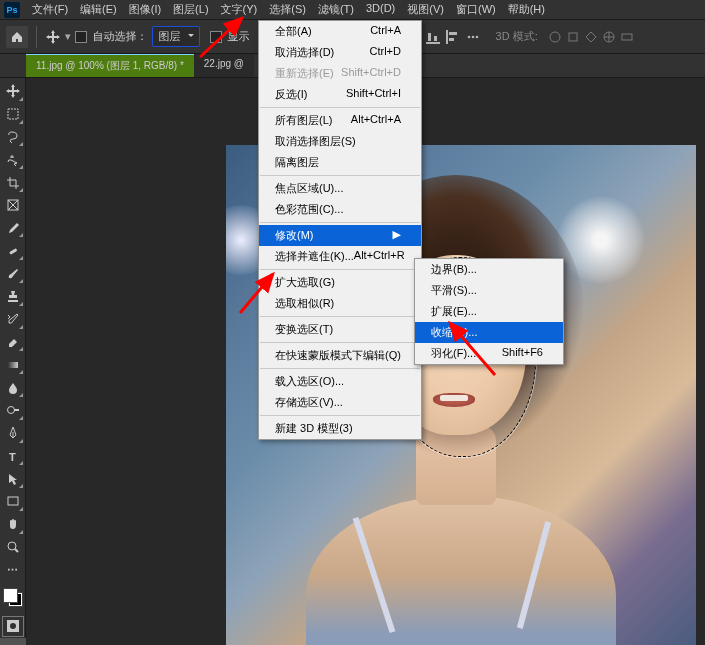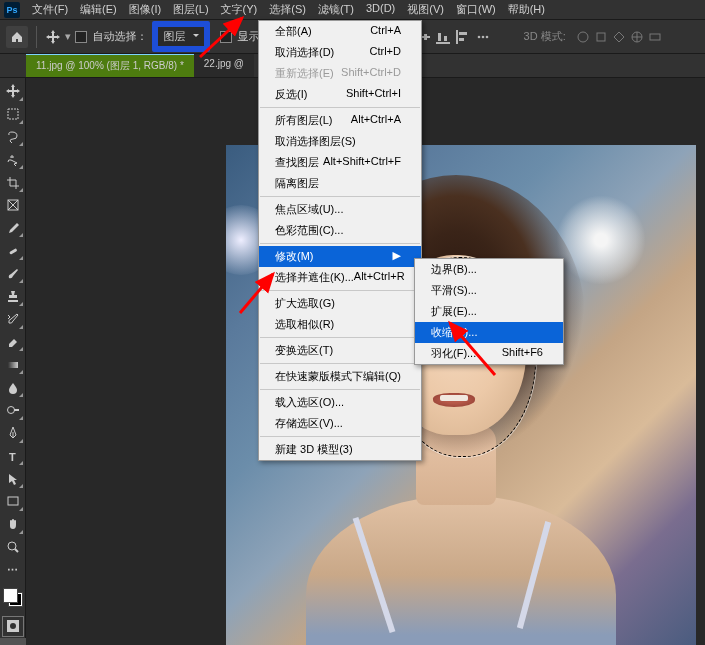--- a/index.html
+++ b/index.html
@@ -6,21 +6,21 @@
 body{width:705px;height:645px;background:#535353;overflow:hidden;position:relative}
 .menubar{height:20px;background:#323232;display:flex;align-items:center;padding:0 4px;color:#d0d0d0;border-bottom:1px solid #1a1a1a}
 .ps-logo{width:16px;height:16px;background:#001e36;color:#31a8ff;display:flex;align-items:center;justify-content:center;font-weight:bold;font-size:9px;border-radius:2px;margin-right:6px}
 .mitem{padding:2px 6px}
 .mitem.hl{position:relative}
 .optbar{height:34px;background:#323232;display:flex;align-items:center;padding:0 6px;color:#d0d0d0;border-bottom:1px solid #1a1a1a;gap:4px}
 .home-btn{width:22px;height:22px;background:#404040;display:flex;align-items:center;justify-content:center;border-radius:2px}
 .sep{width:1px;height:22px;background:#555;margin:0 4px}
 .opt-icon{width:16px;height:16px;display:flex;align-items:center;justify-content:center;color:#ccc}
 .chk{width:12px;height:12px;border:1px solid #888;background:#222;margin-right:2px}
-.dd{background:#2a2a2a;border:6px solid #1d4ed8;padding:2px 18px 2px 6px;border-radius:2px;position:relative;color:#ccc}
+.dd{background:#2a2a2a;border:1px solid #1d4ed8;padding:2px 18px 2px 6px;border-radius:2px;position:relative;color:#ccc}
 .dd::after{content:"";position:absolute;right:5px;top:50%;transform:translateY(-50%);border:3px solid transparent;border-top-color:#ccc}
 .align-icons{display:flex;gap:6px;margin-left:8px}
 .ai{width:14px;height:14px;opacity:.85}
 .tabs{height:24px;background:#323232;display:flex;align-items:flex-end;color:#ccc;padding-left:26px;border-bottom:1px solid #1a1a1a}
 .tab{padding:4px 10px;font-size:10px;background:#2a2a2a}
 .tab.active{background:#4d7c0f;border-top:1px solid #7dd3fc}
 .toolbar{position:absolute;left:0;top:78px;width:26px;background:#323232;display:flex;flex-direction:column;align-items:center;padding-top:2px;border-right:1px solid #1a1a1a;height:560px}
 .tool{width:22px;height:22px;display:flex;align-items:center;justify-content:center;margin:1px 0;color:#ccc;position:relative;cursor:pointer}
 .tool .tri{position:absolute;right:1px;bottom:1px;border:2px solid transparent;border-right-color:#999;border-bottom-color:#999;width:0;height:0}
 .swatch{margin-top:6px;position:relative;width:22px;height:22px}
@@ -112,21 +112,21 @@
         <rect x="0" y="0" width="2" height="14" fill="#ccc"></rect>
         <rect x="3" y="2" width="8" height="3" fill="#ccc"></rect>
         <rect x="3" y="8" width="5" height="3" fill="#ccc"></rect>
       </svg>
     <svg class="ai" viewBox="0 0 14 14">
         <circle cx="3" cy="7" r="1.3" fill="#ccc"></circle>
         <circle cx="7" cy="7" r="1.3" fill="#ccc"></circle>
         <circle cx="11" cy="7" r="1.3" fill="#ccc"></circle>
       </svg>
   </div>
-  <span style="margin-left:30px;color:#888">3D 模式:</span>
+  <span style="margin-left:12px;color:#888">3D 模式:</span>
   <div style="display:flex;gap:4px;margin-left:6px;opacity:.45">
     <svg width="14" height="14">
         <circle cx="7" cy="7" r="5" fill="none" stroke="#ccc"></circle>
       </svg>
     <svg width="14" height="14">
         <rect x="3" y="3" width="8" height="8" fill="none" stroke="#ccc"></rect>
       </svg>
     <svg width="14" height="14">
         <path d="M7 2 L12 7 L7 12 L2 7Z" fill="none" stroke="#ccc"></path>
       </svg>
@@ -334,24 +334,20 @@
     <div class="sep"></div>
     <div class="row">
       <span>所有图层(L)</span>
       <span class="">Alt+Ctrl+A</span>
     </div>
     <div class="row">
       <span>取消选择图层(S)</span>
       <span class=""></span>
     </div>
     <div class="row">
-      <span>查找图层</span>
-      <span class="">Alt+Shift+Ctrl+F</span>
-    </div>
-    <div class="row">
       <span>隔离图层</span>
       <span class=""></span>
     </div>
     <div class="sep"></div>
     <div class="row">
       <span>焦点区域(U)...</span>
       <span class=""></span>
     </div>
     <div class="row">
       <span>色彩范围(C)...</span>

